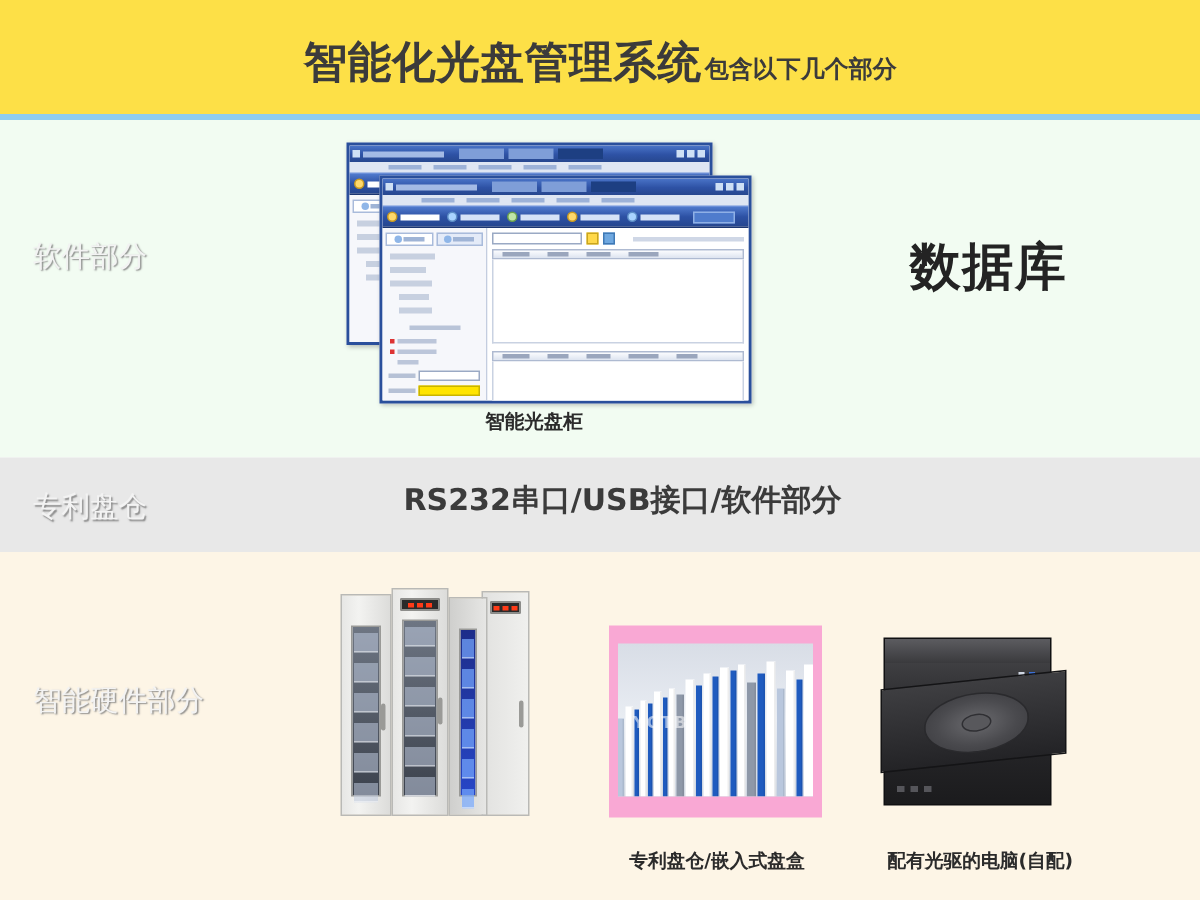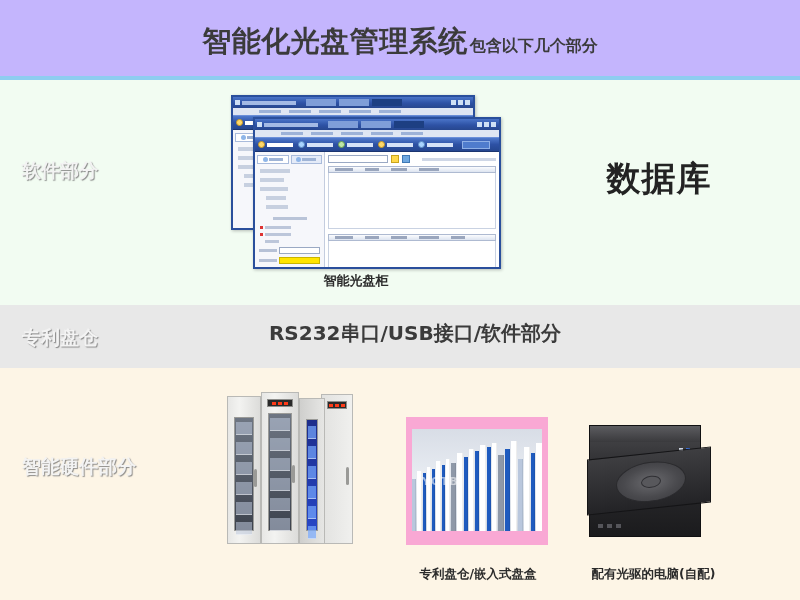--- a/index.html
+++ b/index.html
@@ -12,21 +12,21 @@
   #page {
     position: relative;
     width: 800px; height: 600px;
     background: #ffffff;
   }
 
   
   .header {
     position: absolute; left: 0; top: 0;
     width: 800px; height: 84px;
-    background: #c4b5fd;
+    background: #fde047;
     display: flex; align-items: center; justify-content: center;
   }
   .title-wrap { display: flex; align-items: baseline; white-space: nowrap; }
   .title-main {
     font-size: 29px; font-weight: bold; color: #3b3b3b;
     letter-spacing: 0.5px;
   }
   .title-sub {
     font-size: 16px; font-weight: bold; color: #3b3b3b;
     margin-left: 2px;
@@ -38,21 +38,21 @@
   }
 
   
   .band { position: absolute; left: 0; width: 800px; }
   .band-software  { top: 80px;  height: 225px; background: #f2fcf2; }
   .band-connect   { top: 305px; height: 63px;  background: #e8e8e8; }
   .band-hardware  { top: 368px; height: 232px; background: #fdf5e6; }
 
   .band-label {
     position: absolute; left: 22px;
-    font-size: 19px; font-weight: bold;
+    font-size: 19px; font-weight: normal;
     color: #f3f3f3;
     text-shadow: 1px 1px 1px rgba(120,120,120,0.85);
     white-space: nowrap;
   }
   .label-software { top: 158px; }
   .label-connect  { top: 325px; }
   .label-hardware { top: 454px; }
 
   
   .connect-text {

